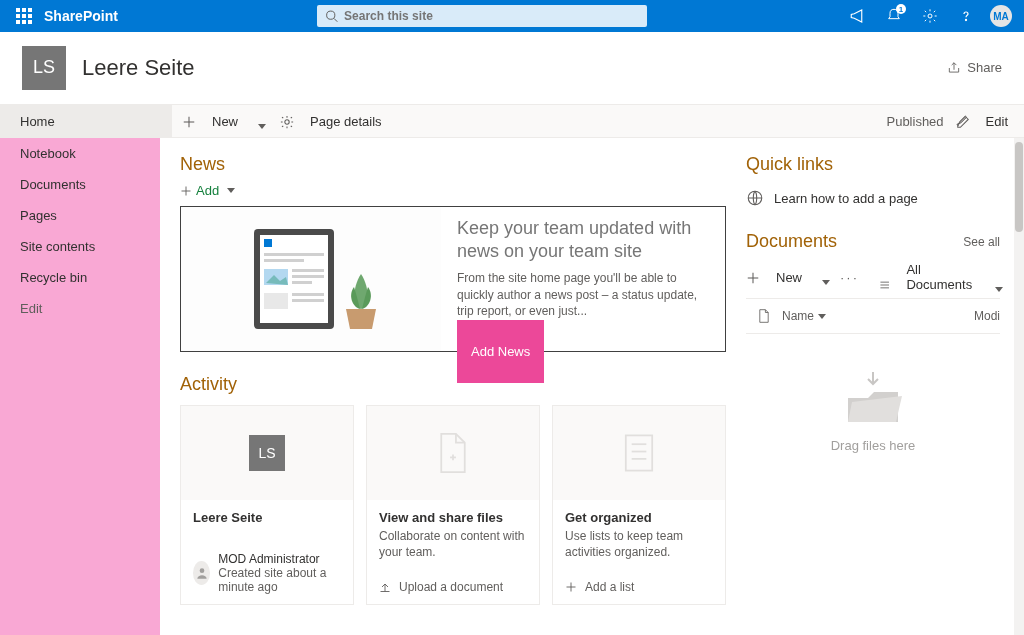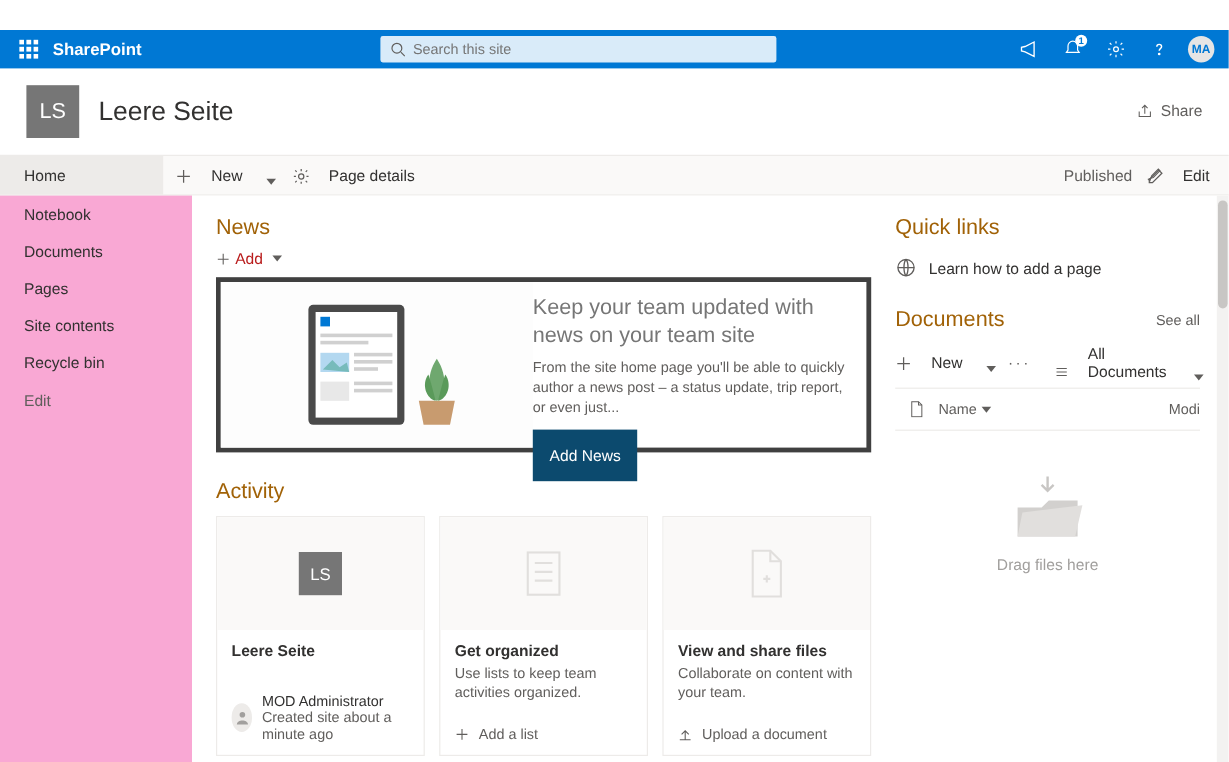--- a/index.html
+++ b/index.html
@@ -1,55 +1,55 @@
 <!DOCTYPE html>
 <html><head>
 <meta charset="utf-8">
 <style>
   * { box-sizing: border-box; margin: 0; padding: 0; }
   html, body { width: 1024px; height: 635px; font-family: "Segoe UI", Arial, sans-serif; font-size: 14px; color: #323130; overflow: hidden; background: #fff; }
-  .suite-bar { height: 32px; background: #0078d4; display: flex; align-items: center; color: #fff; padding: 12px 8px; margin-top: 25px; }
+  .suite-bar { height: 32px; background: #0078d4; display: flex; align-items: center; color: #fff; padding: 12px 8px; }
   .waffle { width: 32px; display:flex; align-items:center; justify-content:center; cursor:pointer; }
   .waffle svg { width:16px; height:16px; }
   .brand { font-weight: 600; font-size: 14px; margin-left: 4px; }
   .search-wrap { flex: 1; display:flex; justify-content:center; }
   .search-box { width: 330px; height:22px; background: rgba(255,255,255,0.85); border-radius: 2px; display:flex; align-items:center; padding: 0 8px; color:#605e5c; }
   .search-box svg { width:14px; height:14px; margin-right:6px; }
-  .search-input { border:none; background:transparent; outline:none; font-size:12px; color:#605e5c; width:100%; }
+  .search-input { border:none; background:transparent; outline:none; font-size:12px; color:#605e5c; width:100%;font-weight:bold; }
   .suite-icons { display:flex; align-items:center; gap:12px; padding-right:4px; }
   .suite-icons .icon-btn { width:24px; height:24px; display:flex; align-items:center; justify-content:center; cursor:pointer; position:relative; }
   .badge { position:absolute; top:0; right:0; background:#fff; color:#0078d4; font-size:8px; border-radius:50%; width:10px; height:10px; display:flex; align-items:center; justify-content:center; font-weight:600;}
   .avatar { width:22px; height:22px; border-radius:50%; background:#e5e5e5; display:flex; align-items:center; justify-content:center; font-size:10px; color:#0078d4; font-weight:600;}
   .site-header { height: 72px; display:flex; align-items:center; padding: 0 22px; border-bottom: 1px solid transparent; }
   .site-logo { width:44px; height:44px; background:#767676; color:#fff; display:flex; align-items:center; justify-content:center; font-size:18px; }
   .site-title { margin-left:16px; font-size:22px; font-weight:300; color:#323130;}
   .share-btn { margin-left:auto; display:flex; align-items:center; gap:6px; color:#605e5c; cursor:pointer; font-size:13px;}
   .command-row { height:34px; background:#faf9f8; border-top:1px solid #edebe9; border-bottom:1px solid #edebe9; display:flex; align-items:stretch; }
   .left-nav { width:160px; background:#f9a8d4; }
   .left-nav .nav-item { padding: 8px 20px; font-size:13px; color:#323130; cursor:pointer; }
   .left-nav .nav-item.edit { color:#605e5c; }
-  .command-left { width:136px; display:flex; align-items:center;justify-content:center; }
+  .command-left { width:172px; display:flex; align-items:center;justify-content:center; }
   .command-left .nav-item-row { padding: 0 20px; height:100%; display:flex; align-items:center; background:#edebe9; width:100%; font-size:13px;}
   .cmd-buttons { display:flex; align-items:center; gap:14px; padding-left:10px;}
   .cmd-btn { display:flex; align-items:flex-end; gap:16px; color:#323130; font-size:13px; cursor:pointer;}
   .cmd-btn svg { width:14px; height:14px; }
   .cmd-right { margin-left:auto; display:flex; align-items:center; gap:12px; padding-right:16px; font-size:13px; color:#605e5c;}
   .main-layout { display:flex; height: calc(635px - 32px - 72px - 34px); }
   .content { flex:1; overflow-y:auto; background:#fff; position:relative; }
   .content-inner { padding: 16px 24px 24px 20px; display:flex; gap:20px; }
   .col-main { flex:1; min-width:0;}
   .col-side { width:254px; }
   h2.sec-title { font-size:18px; font-weight:400; color:#a16207; margin-bottom:8px;}
-  .add-link { display:flex; align-items:center; gap:4px; font-size:13px; color:#b91c1c; cursor:pointer; margin-bottom:8px;}
-  .news-card { border:4px solid #404040; display:flex; padding:0; height:146px; }
+  .add-link { display:flex; align-items:center; gap:4px; font-size:13px; color:#15803d; cursor:pointer; margin-bottom:8px;}
+  .news-card { border:1px solid #404040; display:flex; gap:16px; padding:0; height:146px; }
   .news-img { width:260px; background:#fdfdfd; display:flex; align-items:center; justify-content:center; border-right:0;}
   .news-text { padding: 10px 12px 10px 0; flex:1;}
   .news-text h3 { font-size:18px; font-weight:400; color:#767676; line-height:1.3; margin-bottom:6px;}
-  .news-text p { font-size:12px; color:#605e5c; line-height:1.4; margin-bottom:10px;}
-  .btn-dark { background:#0c4a6e; color:#fff; padding:14px 14px; font-size:13px; border:none; cursor:pointer;}
+  .news-text p { font-size:12px; color:#605e5c; line-height:1.4; }
+  .btn-dark { background:#ec4899; color:#fff; padding:24px 14px; font-size:13px; border:none; cursor:pointer;}
   .activity-grid { display:flex; gap:12px; margin-top:10px;}
   .act-card { flex:1; border:1px solid #edebe9; background:#fff; display:flex; flex-direction:column;}
   .act-top { height:94px; background:#faf9f8; display:flex; align-items:center; justify-content:center;}
   .act-body { padding:10px 12px; flex:1;}
   .act-title { font-size:13px; font-weight:600; color:#323130; margin-bottom:4px;}
   .act-desc { font-size:12px; color:#605e5c; line-height:1.3;}
   .act-footer { padding:10px 12px; display:flex; align-items:center; gap:8px; font-size:12px; color:#605e5c;}
   .act-user-icon { width:24px; height:24px; border-radius:50%; background:#edebe9; display:flex; align-items:center; justify-content:center;}
   .act-sm-logo { width:36px; height:36px; background:#767676; color:#fff; display:flex; align-items:center; justify-content:center; font-size:14px;}
   .ql-item { display:flex; align-items:center; gap:10px; padding:6px 0; font-size:13px; color:#323130; cursor:pointer;}
@@ -234,57 +234,57 @@
               <div>
                 <div style="color:#323130;">MOD Administrator</div>
                 <div>Created site about a minute ago</div>
               </div>
             </div>
           </div>
 
           <div class="act-card">
             <div class="act-top">
               <svg width="36" height="44" viewBox="0 0 24 30" fill="none" stroke="#e1dfdd" stroke-width="1.2">
+                  <path d="M4 2h10l6 6v20H4z"></path>
+                  <path d="M14 2v6h6"></path>
+                  <line x1="10" y1="18" x2="14" y2="18"></line>
+                  <line x1="12" y1="16" x2="12" y2="20"></line>
+                </svg>
+            </div>
+            <div class="act-body">
+              <div class="act-title">View and share files</div>
+              <div class="act-desc">Collaborate on content with your team.</div>
+            </div>
+            <div class="act-footer">
+              <svg width="12" height="12" viewBox="0 0 16 16" fill="none" stroke="#605e5c" stroke-width="1.2">
+                  <path d="M8 14V4M4 8l4-4 4 4M2 14h12"></path>
+                </svg>
+              <span>Upload a document</span>
+            </div>
+          </div>
+
+          <div class="act-card">
+            <div class="act-top">
+              <svg width="36" height="44" viewBox="0 0 24 30" fill="none" stroke="#e1dfdd" stroke-width="1.2">
                   <rect x="3" y="3" width="18" height="24"></rect>
                   <line x1="7" y1="9" x2="17" y2="9"></line>
                   <line x1="7" y1="14" x2="17" y2="14"></line>
                   <line x1="7" y1="19" x2="17" y2="19"></line>
                 </svg>
             </div>
             <div class="act-body">
               <div class="act-title">Get organized</div>
               <div class="act-desc">Use lists to keep team activities organized.</div>
             </div>
             <div class="act-footer">
               <svg width="12" height="12" viewBox="0 0 16 16" stroke="#605e5c" stroke-width="1.2">
                   <line x1="8" y1="2" x2="8" y2="14"></line>
                   <line x1="2" y1="8" x2="14" y2="8"></line>
                 </svg>
               <span>Add a list</span>
-            </div>
-          </div>
-
-          <div class="act-card">
-            <div class="act-top">
-              <svg width="36" height="44" viewBox="0 0 24 30" fill="none" stroke="#e1dfdd" stroke-width="1.2">
-                  <path d="M4 2h10l6 6v20H4z"></path>
-                  <path d="M14 2v6h6"></path>
-                  <line x1="10" y1="18" x2="14" y2="18"></line>
-                  <line x1="12" y1="16" x2="12" y2="20"></line>
-                </svg>
-            </div>
-            <div class="act-body">
-              <div class="act-title">View and share files</div>
-              <div class="act-desc">Collaborate on content with your team.</div>
-            </div>
-            <div class="act-footer">
-              <svg width="12" height="12" viewBox="0 0 16 16" fill="none" stroke="#605e5c" stroke-width="1.2">
-                  <path d="M8 14V4M4 8l4-4 4 4M2 14h12"></path>
-                </svg>
-              <span>Upload a document</span>
             </div>
           </div>
 
         </div>
       </div>
 
       <div class="col-side">
         <h2 class="sec-title">Quick links</h2>
         <div class="ql-item">
           <svg class="globe" viewBox="0 0 24 24" fill="none" stroke="#605e5c" stroke-width="1.5">

